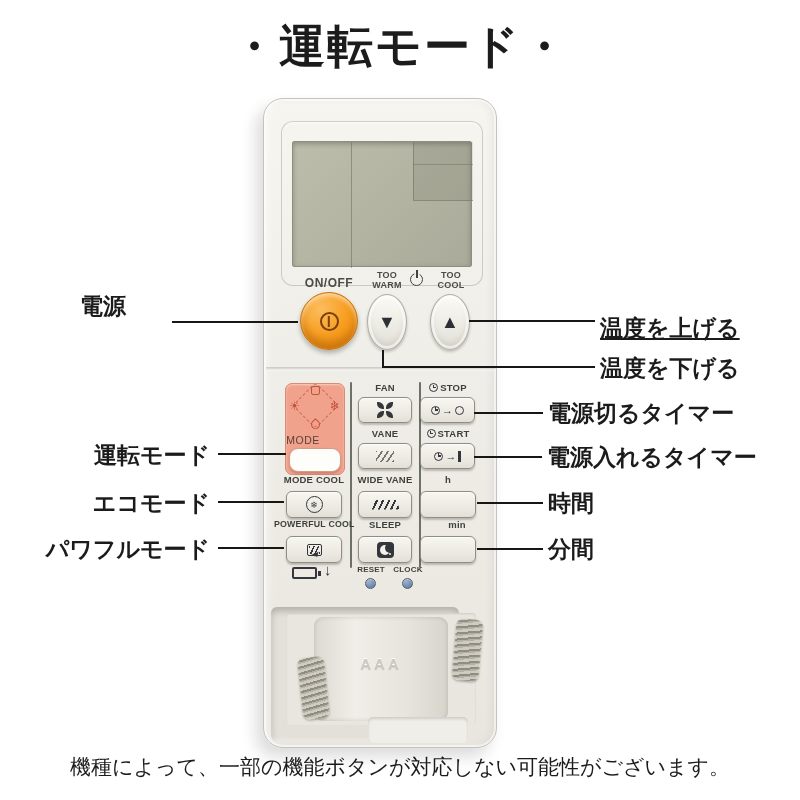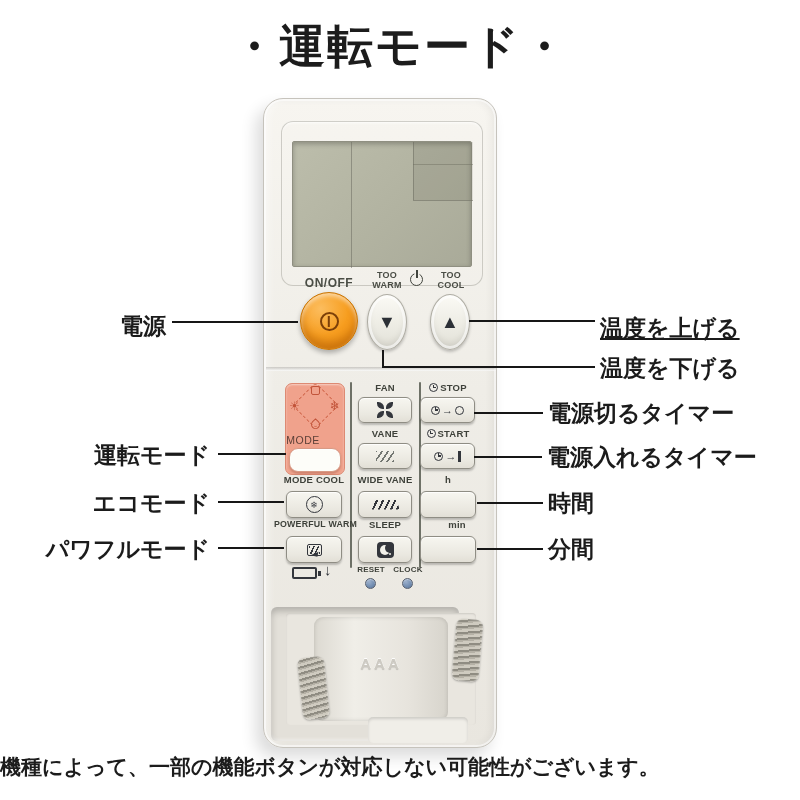--- a/index.html
+++ b/index.html
@@ -3,22 +3,22 @@
 <meta charset="utf-8">
 <style>
   * { margin:0; padding:0; box-sizing:border-box; }
   html,body { background:#ffffff; }
   body { font-family:"Liberation Sans","DejaVu Sans",sans-serif; color:#1a1a1a; }
   #stage { position:relative; width:800px; height:800px; background:#ffffff; overflow:hidden; }
 
   
   .title { position:absolute; left:0; top:16px; width:800px; text-align:center;
            font-size:46px; font-weight:800; letter-spacing:2px; color:#1c1c1c; }
-  .footer { position:absolute; left:0; top:753px; width:800px; 
-            font-size:21px; font-weight:700; color:#1c1c1c; }
+  .footer { position:absolute; left:0; top:753px; width:800px; text-align:center;
+            font-size:21px; font-weight:400; color:#1c1c1c; }
 
   
   .co-label { position:absolute; font-size:23px; font-weight:600; color:#1b1b1b;
               line-height:28px; white-space:nowrap; z-index:6; }
   .co-left  { text-align:right; }
   .co-line  { position:absolute; background:#161616; height:2px; z-index:5; }
   .co-vline { position:absolute; background:#161616; width:2px; z-index:5; }
 
   
   .remote { position:absolute; left:263px; top:98px; width:234px; height:650px;
@@ -284,21 +284,21 @@
     <div class="small-btn btn-h"></div>
     <div class="col-lbl lbl-min">min</div>
     <div class="small-btn btn-min"></div>
 
     <div class="col-lbl lbl-econo">MODE COOL</div>
     <div class="small-btn btn-econo">
       <span class="econo-ic">
           <span style="position:relative">❄</span>
         </span>
     </div>
-    <div class="col-lbl lbl-pow">POWERFUL WARM</div>
+    <div class="col-lbl lbl-pow">POWERFUL COOL</div>
     <div class="small-btn btn-pow">
       <span class="pow-ic"></span>
       <span class="pow-tri"></span>
     </div>
 
     <div class="batt-ic"></div>
     <div class="batt-arrow">↓</div>
 
     <div class="col-lbl lbl-reset">RESET</div>
     <div class="col-lbl lbl-clock">CLOCK</div>
@@ -310,21 +310,21 @@
         <div class="batt-slot">
           <div class="batt-emboss">AAA</div>
         </div>
         <div class="spring spring-l"></div>
         <div class="spring spring-r"></div>
         <div class="batt-notch"></div>
       </div>
     </div>
   </div>
 
-  <div class="co-label co-left" style="left:40px; top:312px; width:126px;">電源</div>
+  <div class="co-label co-left" style="left:40px; top:292px; width:126px;text-align:center;">電源</div>
   <div class="co-line" style="left:172px; top:321px; width:126px;"></div>
 
   <div class="co-label co-left" style="left:40px; top:441px; width:170px;">運転モード</div>
   <div class="co-line" style="left:218px; top:453px; width:68px;"></div>
 
   <div class="co-label co-left" style="left:40px; top:489px; width:170px;text-align:right;">エコモード</div>
   <div class="co-line" style="left:218px; top:501px; width:66px;"></div>
 
   <div class="co-label co-left" style="left:10px; top:535px; width:200px;">パワフルモード</div>
   <div class="co-line" style="left:218px; top:547px; width:66px;"></div>

